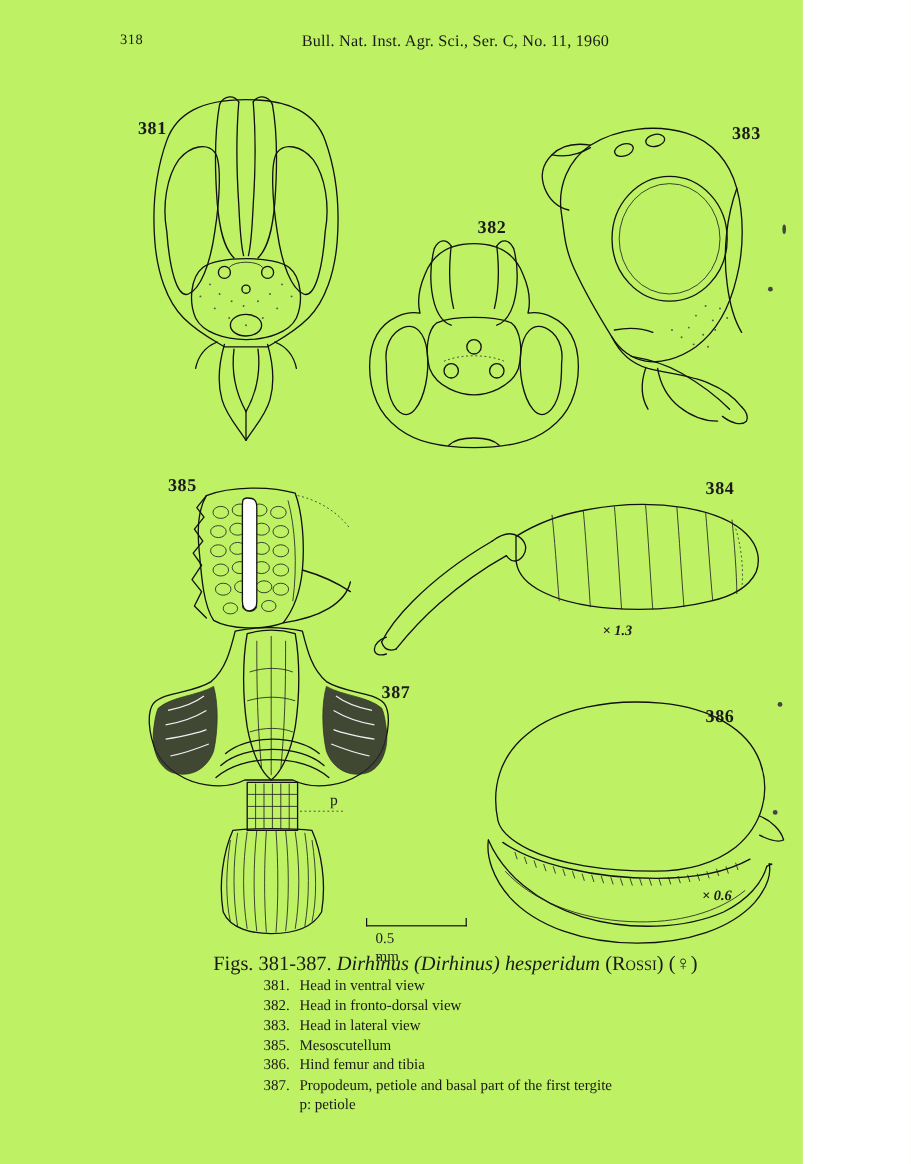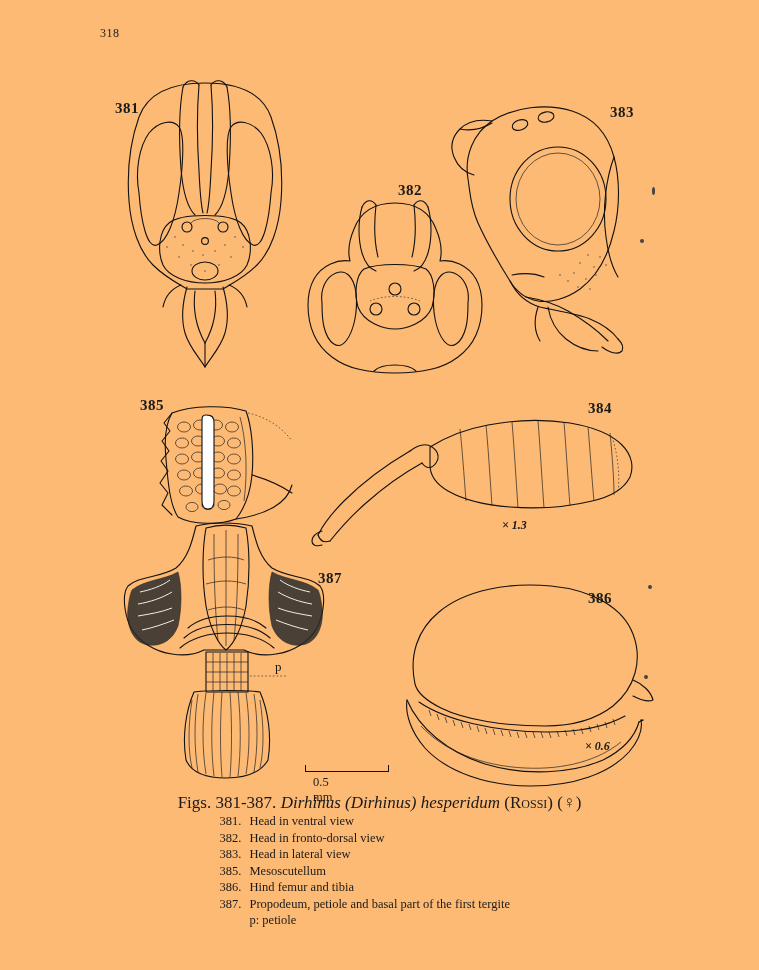--- a/index.html
+++ b/index.html
@@ -10,23 +10,23 @@
   body {
     width: 759px;
     height: 970px;
     position: relative;
     font-family: "Liberation Serif", serif;
     color: #1a1a1a;
     overflow: hidden;
   }
   .page {
     position: relative;
-    width: 759px;
+    width: 669px;
     height: 970px;
-    background: #fdba74;
+    background: #bef264;
   }
   
   .header {
     position: absolute;
     top: 26px;
     left: 0;
     width: 759px;
     height: 18px;
   }
   .folio {
@@ -134,20 +134,21 @@
   
   .speck { position: absolute; background: #444; border-radius: 50%; }
 </style>
 </head>
 <body>
 
 <div class="page">
 
   <div class="header">
     <div class="folio">318</div>
+    <div class="running-head">Bull. Nat. Inst. Agr. Sci., Ser. C, No. 11, 1960</div>
   </div>
 
   <div class="plate">
 
     <div class="fignum" style="left:115px; top:28px;">381</div>
     <svg style="position:absolute; left:95px; top:20px;" width="220" height="300" viewBox="0 0 220 300">
 
       <path class="ink" d="M110 8 C 148 8 168 20 176 42 C 186 70 188 100 186 126 C 184 152 176 176 162 190 C 150 202 138 208 128 214 L 92 214 C 82 208 70 202 58 190 C 44 176 36 152 34 126 C 32 100 34 70 44 42 C 52 20 72 8 110 8 Z"></path>
 
       <path class="ink" d="M44 118 C 40 96 44 72 54 58 C 64 46 78 44 84 52 C 90 60 88 92 84 118 C 80 146 72 166 62 170 C 52 174 46 146 44 118 Z"></path>

